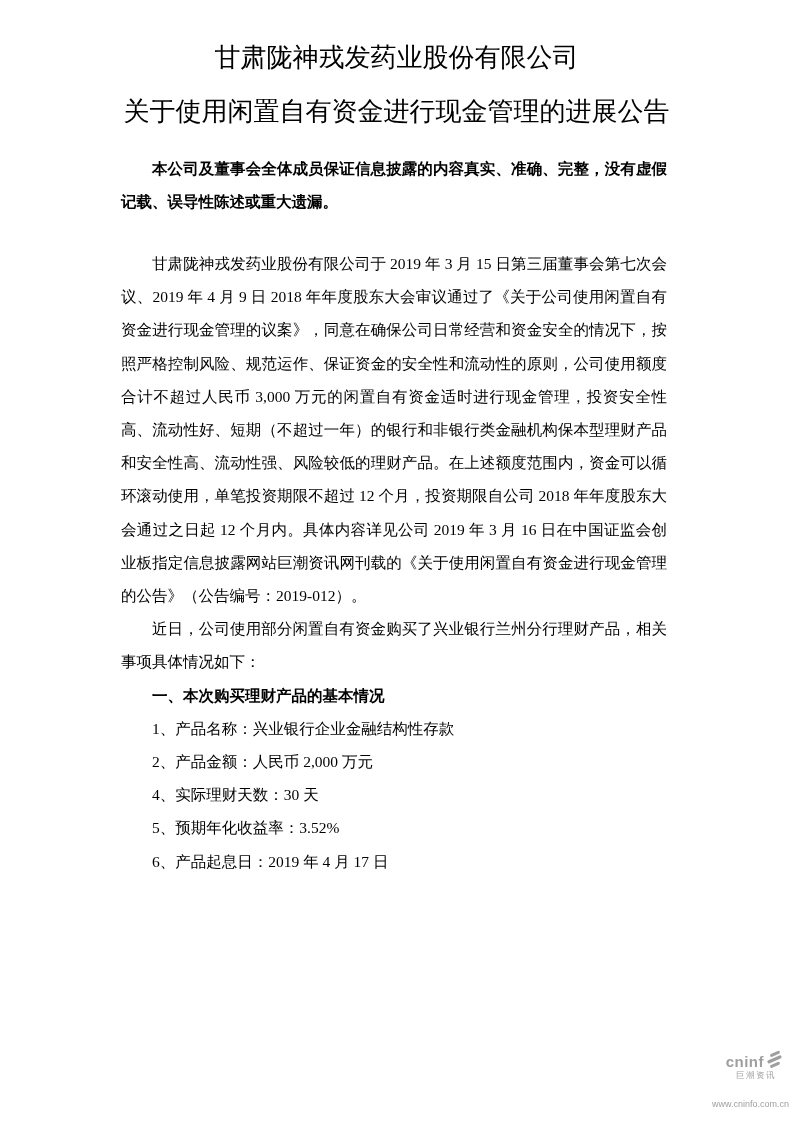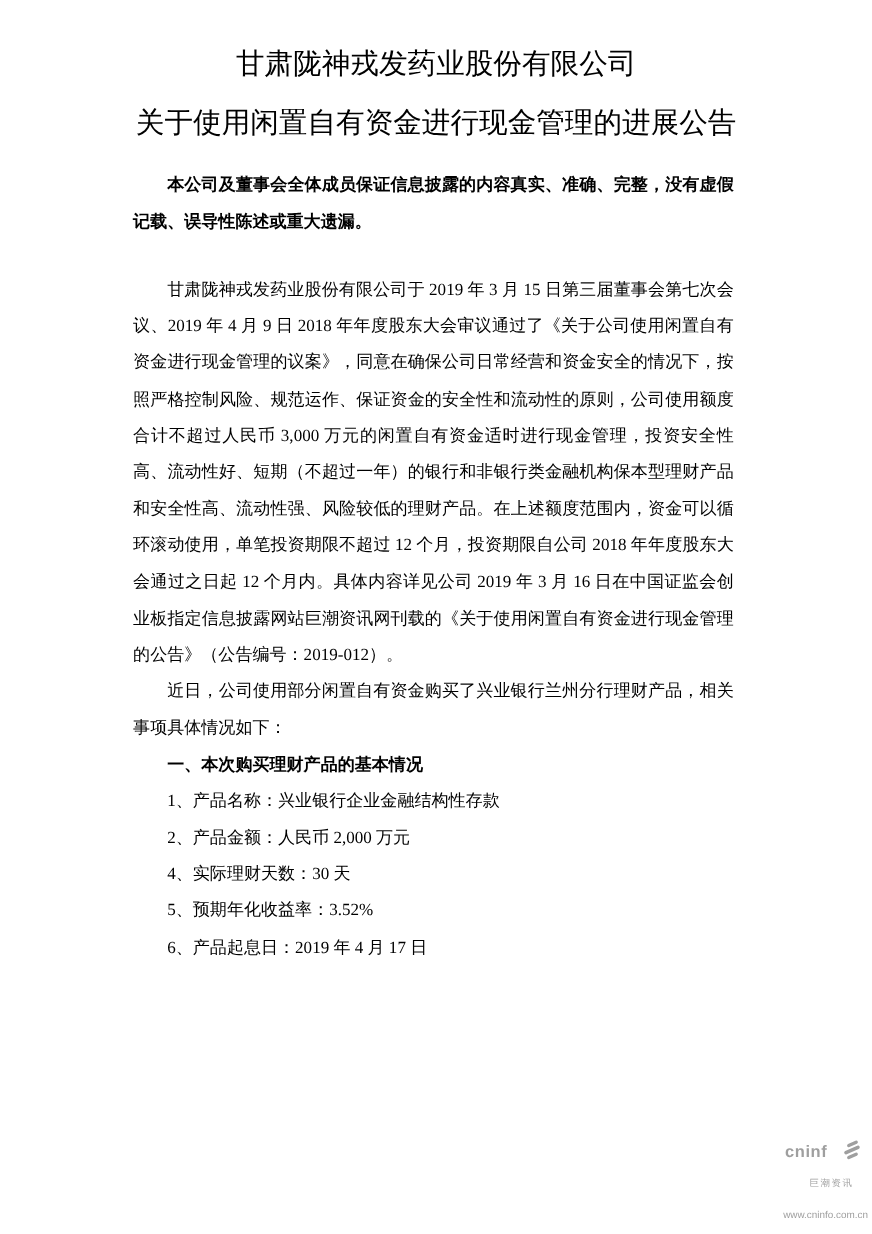--- a/index.html
+++ b/index.html
@@ -55,29 +55,28 @@
     text-align: right;
     color: #9f9f9f;
     font-family: "Liberation Sans", "DejaVu Sans", sans-serif;
     line-height: 1.15;
   }
   .cninfo-top {
     display: flex;
     align-items: center;
     justify-content: flex-end;
     padding-right: 5px;
-    gap: 12px;
   }
   .cninfo-word {
     font-weight: bold;
     font-size: 15px;
     letter-spacing: 0.5px;
   }
   .cninfo-icon { width: 19px; height: 19px; margin-top: -4px; margin-left: 1px; }
-  .cninfo-cn { font-size: 8.5px; letter-spacing: 1.5px; padding-right: 13px; margin-top: 15px; }
+  .cninfo-cn { font-size: 8.5px; letter-spacing: 1.5px; padding-right: 13px; margin-top: 1px; }
   .cninfo-url { font-size: 9px; margin-top: 18px; }
 </style>
 </head>
 <body>
 
 <div class="page">
 
 
   <h1 class="title-line title-first">甘肃陇神戎发药业股份有限公司</h1>
   <h1 class="title-line">关于使用闲置自有资金进行现金管理的进展公告</h1>

